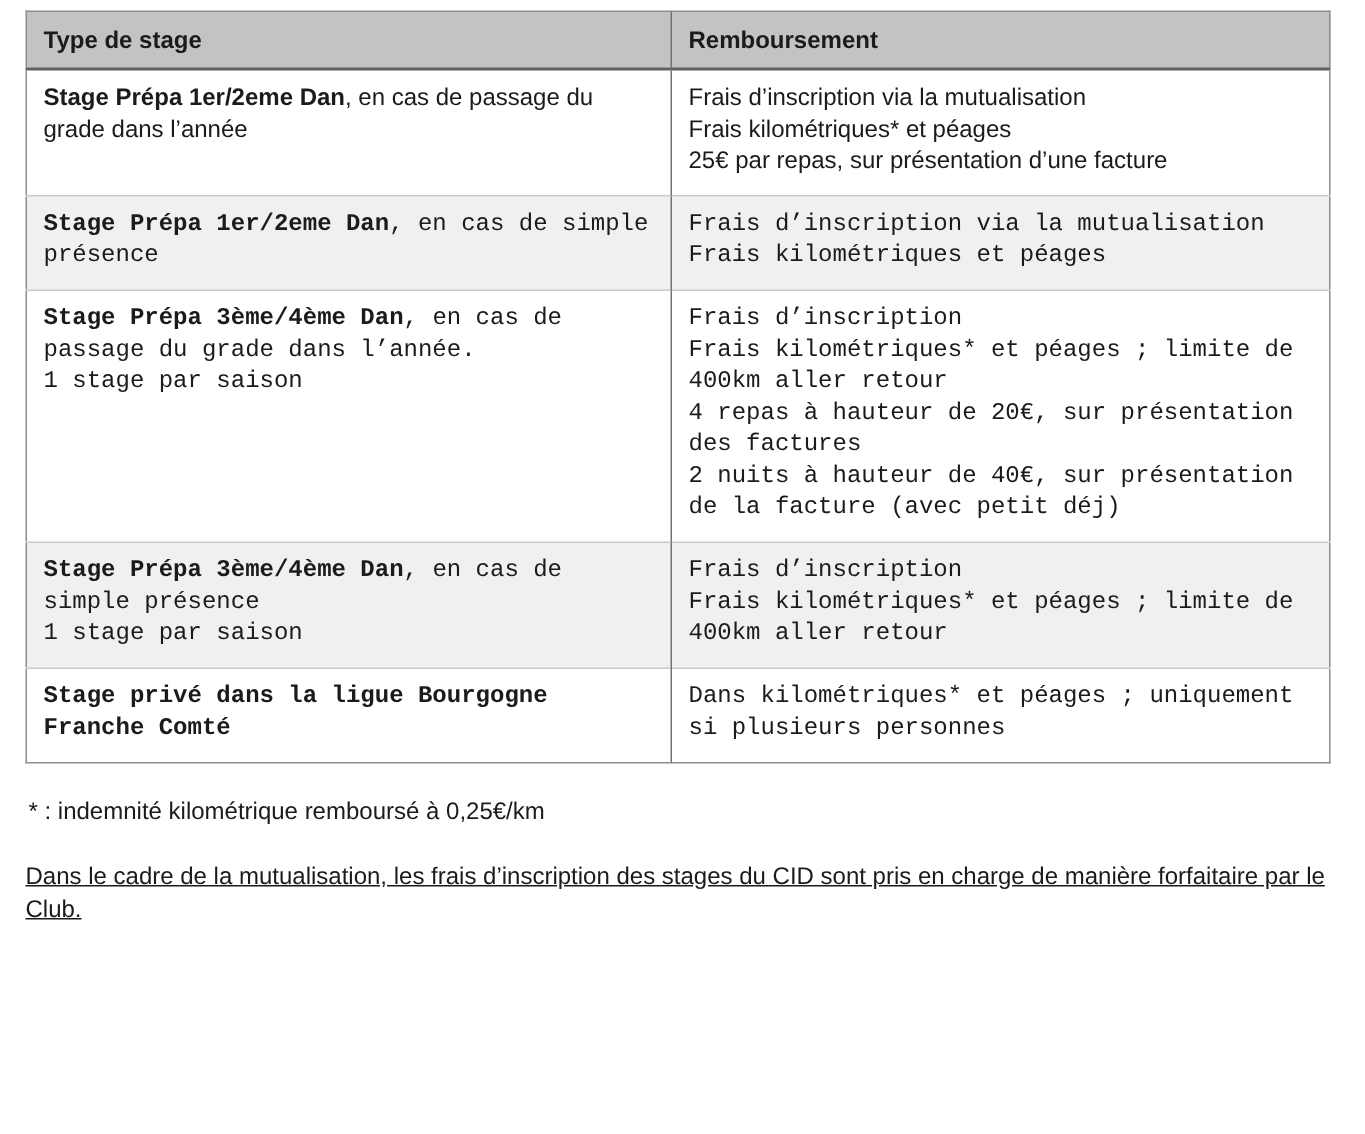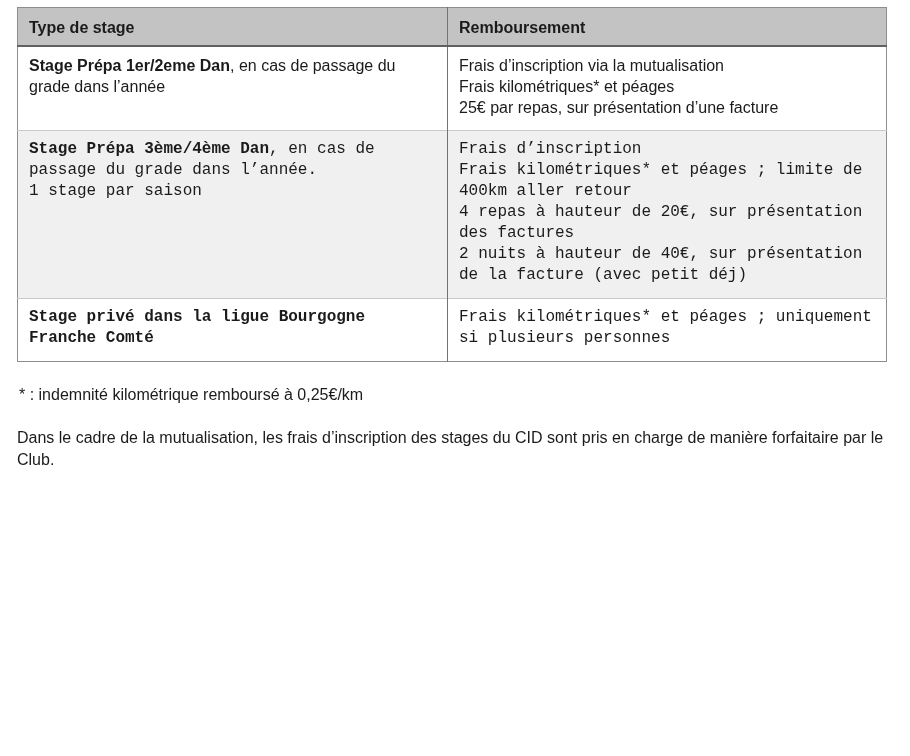--- a/index.html
+++ b/index.html
@@ -54,20 +54,21 @@
   }
   .stage-name { font-weight: bold; }
   .footnote {
     margin: 22px 0 0 2px;
     line-height: 22px;
   }
   .mutualisation-note {
     margin: 21px 0 0 0;
     width: 878px;
     line-height: 22px;
+    text-decoration: underline;
   }
 </style>
 </head>
 <body>
 
 <div class="page">
 
   <table class="reimb-table">
     <colgroup>
       <col class="col-type">
@@ -86,42 +87,61 @@
         <td>
           <span class="stage-name">Stage Prépa 1er/2eme Dan</span><span>, en cas de passage du grade dans l’année</span>
         </td>
         <td>
           <div>Frais d’inscription via la mutualisation</div>
           <div>Frais kilométriques* et péages</div>
           <div>25€ par repas, sur présentation d’une facture</div>
         </td>
       </tr>
 
+      <tr>
+        <td>
+          <span class="stage-name">Stage Prépa 1er/2eme Dan</span><span>, en cas de simple présence</span>
+        </td>
+        <td>
+          <div>Frais d’inscription via la mutualisation</div>
+          <div>Frais kilométriques et péages</div>
+        </td>
+      </tr>
 
       <tr>
         <td>
           <span class="stage-name">Stage Prépa 3ème/4ème Dan</span><span>, en cas de passage du grade dans l’année.</span>
           <div>1 stage par saison</div>
         </td>
         <td>
           <div>Frais d’inscription</div>
           <div>Frais kilométriques* et péages ; limite de 400km aller retour</div>
           <div>4 repas à hauteur de 20€, sur présentation des factures</div>
           <div>2 nuits à hauteur de 40€, sur présentation de la facture (avec petit déj)</div>
         </td>
       </tr>
 
+      <tr>
+        <td>
+          <span class="stage-name">Stage Prépa 3ème/4ème Dan</span><span>, en cas de simple présence</span>
+          <div>1 stage par saison</div>
+        </td>
+        <td>
+          <div>Frais d’inscription</div>
+          <div>Frais kilométriques* et péages ; limite de 400km aller retour</div>
+        </td>
+      </tr>
 
 
       <tr>
         <td>
           <span class="stage-name">Stage privé dans la ligue Bourgogne Franche Comté</span>
         </td>
         <td>
-          <div>Frais kilométriques* et péages ; uniquement si plusieurs personnes</div>
+          <div>Dans kilométriques* et péages ; uniquement si plusieurs personnes</div>
         </td>
       </tr>
 
     </tbody>
   </table>
 
   <div class="footnote">*  : indemnité kilométrique remboursé à 0,25€/km</div>
 
   <p class="mutualisation-note">Dans le cadre de la mutualisation, les frais d’inscription des stages du CID sont pris en charge de manière forfaitaire par le Club.</p>
 

